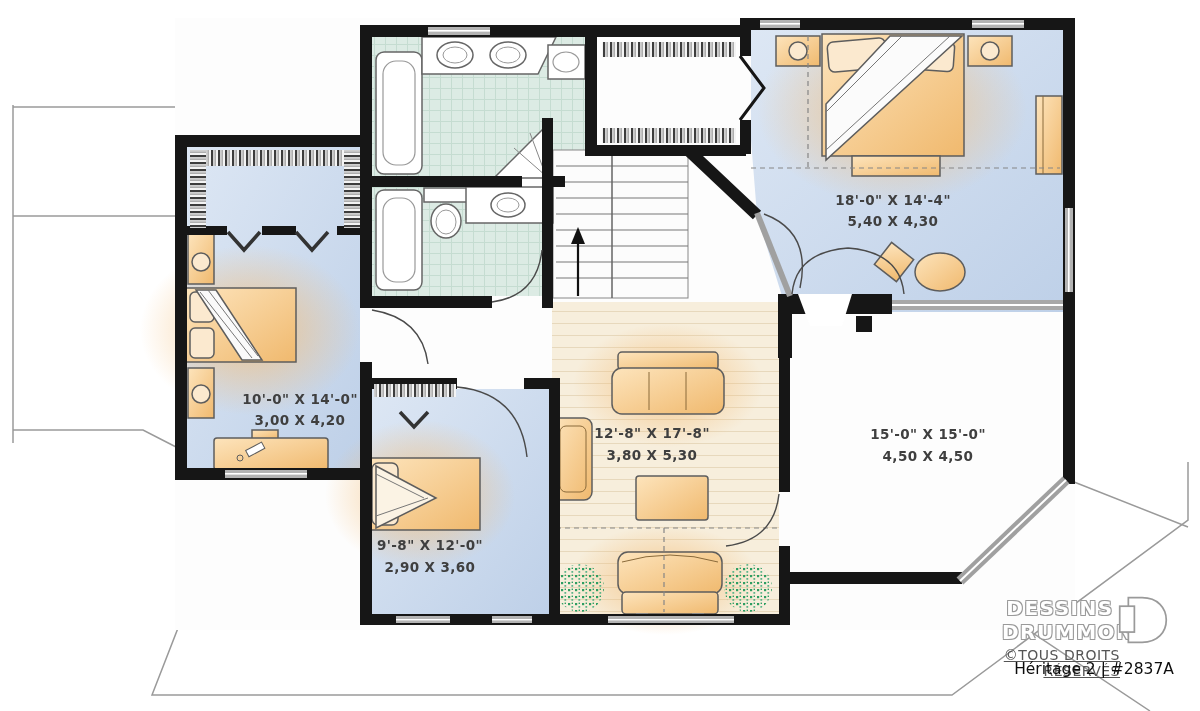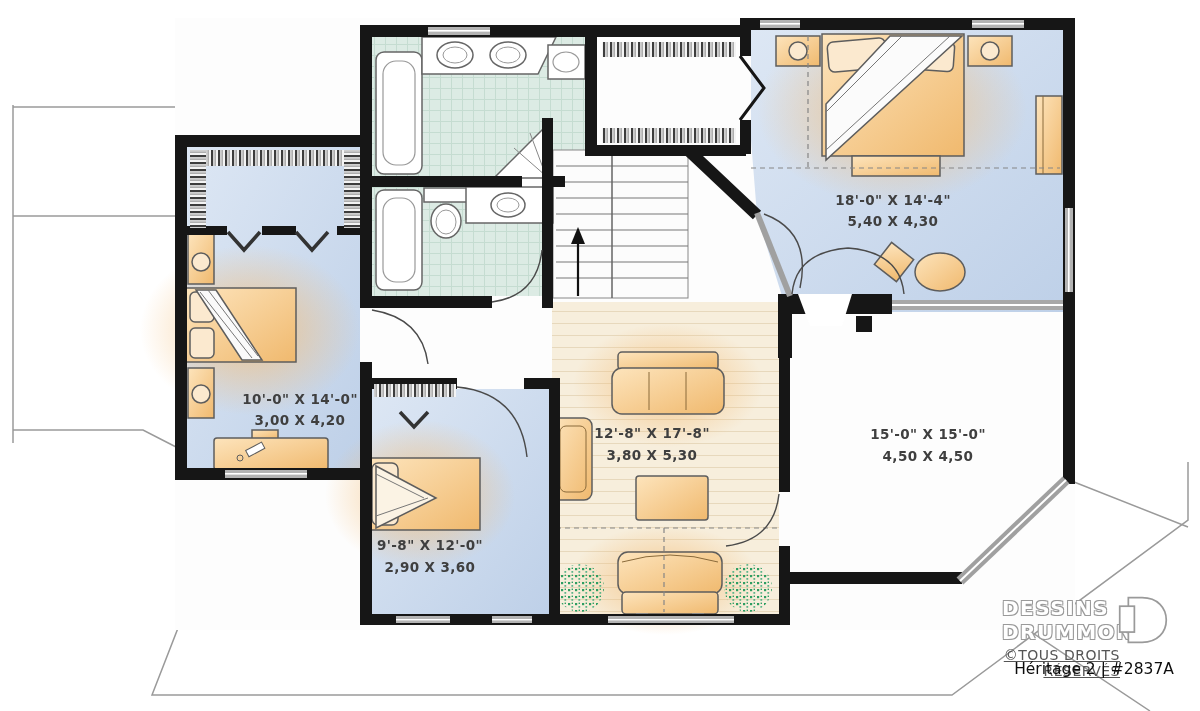--- a/index.html
+++ b/index.html
@@ -1,20 +1,20 @@
 <!DOCTYPE html>
 <html><head>
 <meta charset="utf-8">
 <style>
   html,body{margin:0;padding:0;background:#fff;}
   .stage{position:relative;width:1200px;height:711px;background:#ffffff;overflow:hidden;
          font-family:"DejaVu Sans",sans-serif;}
   svg text.dim{font-family:"DejaVu Sans",sans-serif;font-weight:bold;font-size:13.5px;
                fill:#3f3f3f;letter-spacing:.4px;text-anchor:middle;}
-  .brand-name{position:absolute;left:1002px;top:596px;width:116px;text-align:left;
+  .brand-name{position:absolute;left:1002px;top:596px;width:116px;text-align:center;
               font-weight:bold;font-size:20px;line-height:24px;letter-spacing:1.5px;color:#fff;
               text-shadow:-1px -1px 0 #9a9a9a,1px -1px 0 #9a9a9a,-1px 1px 0 #9a9a9a,1px 1px 0 #9a9a9a;}
   .brand-rights{position:absolute;left:1000px;top:647px;width:120px;text-align:right;
               font-size:14px;letter-spacing:.5px;color:#555;text-decoration:underline;}
   .brand-plan{position:absolute;left:998px;top:660px;width:192px;text-align:center;
               font-weight:normal;font-size:15.5px;color:#0d0d0d;}
   .brand-mark{position:absolute;left:1118px;top:590px;}
 </style>
 </head>
 <body>

